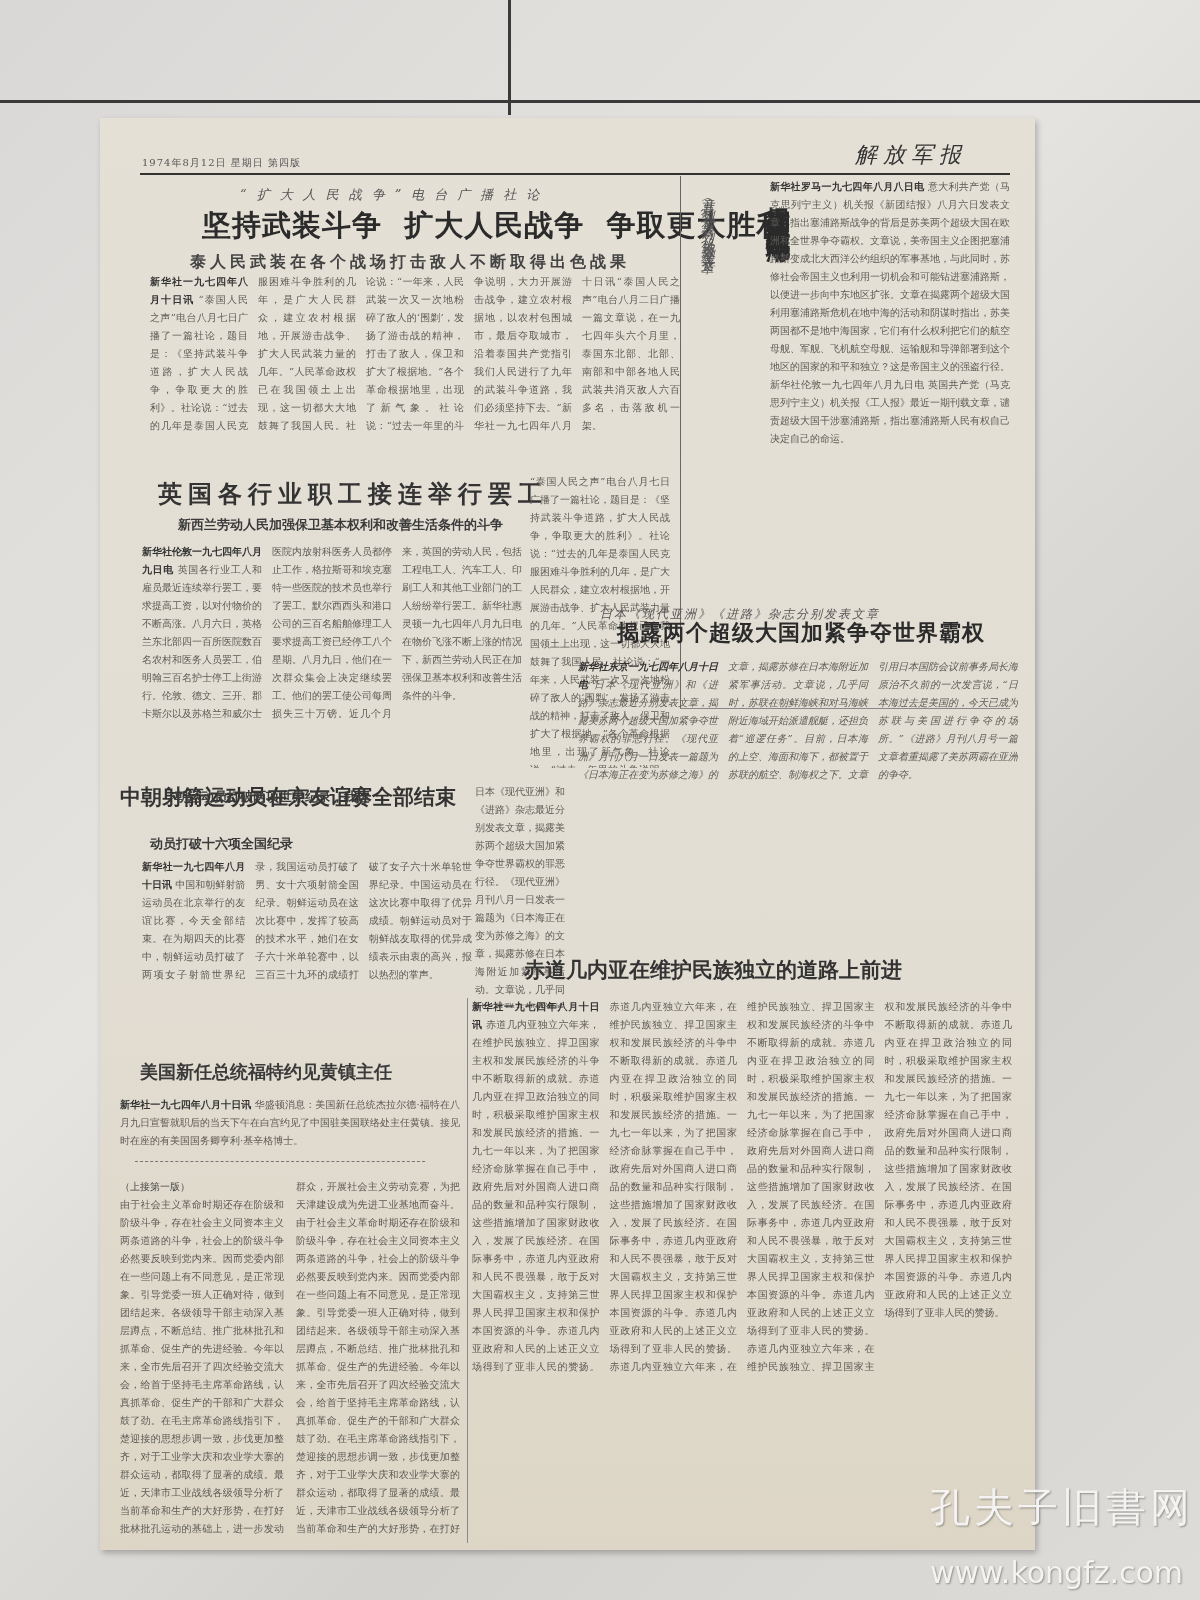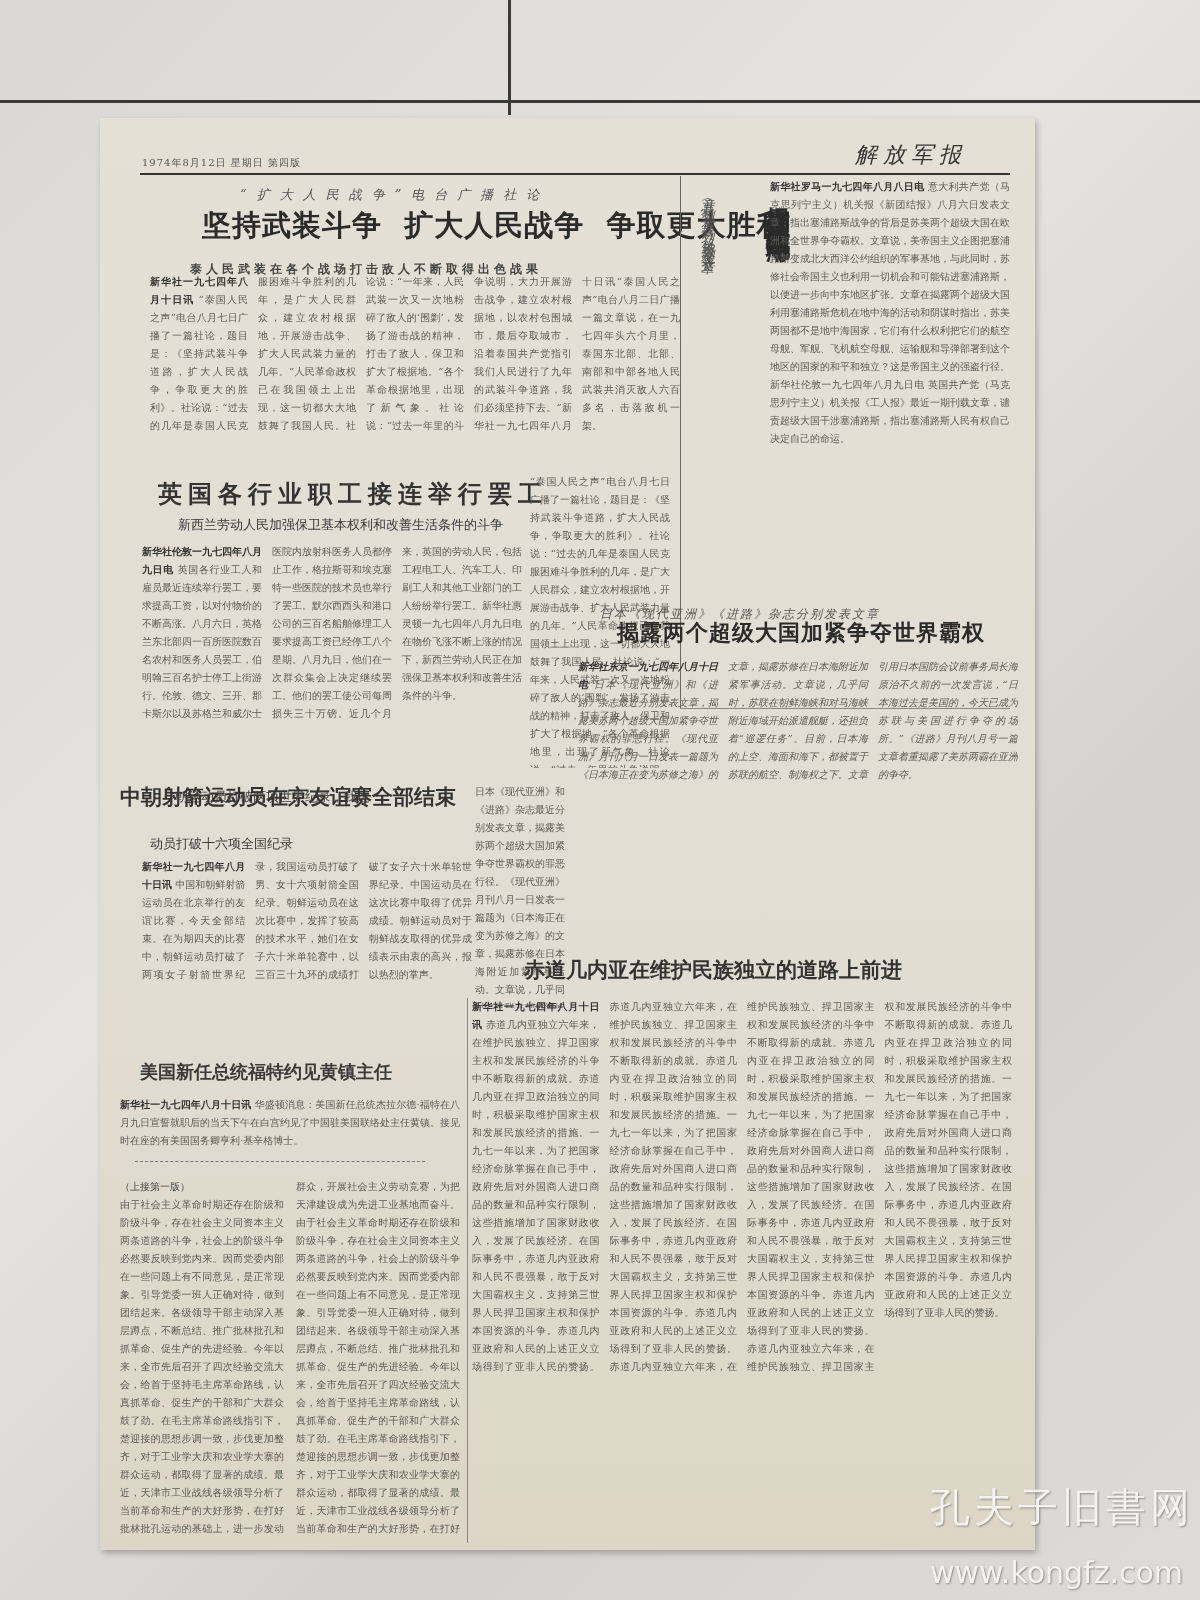--- a/index.html
+++ b/index.html
@@ -10,21 +10,21 @@
   .tile-line-v{position:absolute;top:0;width:3px;height:115px;background:#3a3a3a;}
   .paper{position:absolute;left:100px;top:118px;width:935px;height:1432px;
     background:linear-gradient(180deg,#e5e0d6 0%,#e2ddd2 60%,#ddd6c6 100%);
     box-shadow:2px 3px 6px rgba(0,0,0,.25);}
   .masthead-date{position:absolute;left:42px;top:38px;font-size:10px;color:#555;letter-spacing:1px;}
   .masthead-name{position:absolute;left:755px;top:22px;font-size:22px;color:#333;font-style:italic;letter-spacing:6px;}
   .rule{position:absolute;background:#333;}
   .kicker{position:absolute;font-size:13px;color:#555;letter-spacing:10px;font-style:italic;}
   .h1{position:absolute;font-family:"DejaVu Sans","Liberation Sans",sans-serif;font-weight:bold;color:#2b2b2b;margin-left:32px;}
   .h2{position:absolute;font-weight:bold;color:#444;}
-  .sub{position:absolute;font-family:"DejaVu Sans","Liberation Sans",sans-serif;font-weight:normal;color:#3a3a3a;}
+  .sub{position:absolute;font-family:"DejaVu Sans","Liberation Sans",sans-serif;font-weight:bold;color:#3a3a3a;}
   .col{position:absolute;font-size:10px;line-height:18px;color:#5c5a55;text-align:justify;overflow:hidden;}
   .col b{color:#333;}
   .vert{position:absolute;writing-mode:vertical-rl;}
   .box{position:absolute;border:1px solid #666;}
   .divider-v{position:absolute;width:1px;background:#888;}
   .divider-h{position:absolute;height:1px;background:#888;}
   .wavy{position:absolute;height:2px;border-top:1px dashed #777;}
   .watermark{position:absolute;left:930px;top:1480px;color:#f4f3f1;text-shadow:1px 1px 2px rgba(0,0,0,.35);font-family:"DejaVu Sans","Liberation Sans",sans-serif;}
   .wm-cn{font-size:40px;letter-spacing:4px;}
   .wm-url{font-size:30px;margin-top:20px;}
@@ -36,21 +36,21 @@
 <div class="tile-line-v" style="left:508px;"></div>
 
 <div class="paper">
 
   <div class="masthead-date">1974年8月12日  星期日  第四版</div>
   <div class="masthead-name">解放军报</div>
   <div class="rule" style="left:40px;top:55px;width:870px;height:2px;"></div>
 
   <div class="kicker" style="left:140px;top:68px;">“扩大人民战争”电台广播社论</div>
   <div class="h1" style="left:70px;top:88px;font-size:29px;letter-spacing:1px;white-space:pre;">坚持武装斗争  扩大人民战争  争取更大胜利</div>
-  <div class="h2" style="left:90px;top:143px;font-size:12px;letter-spacing:4px;">泰人民武装在各个战场打击敌人不断取得出色战果</div>
+  <div class="h2" style="left:90px;top:134px;font-size:16px;letter-spacing:4px;">泰人民武装在各个战场打击敌人不断取得出色战果</div>
   <div class="col" style="left:50px;top:155px;width:530px;height:305px;column-count:5;column-gap:10px;">
     <b>新华社一九七四年八月十日讯</b>
     <span>“泰国人民之声”电台八月七日广播了一篇社论，题目是：《坚持武装斗争道路，扩大人民战争，争取更大的胜利》。社论说：“过去的几年是泰国人民克服困难斗争胜利的几年，是广大人民群众，建立农村根据地，开展游击战争、扩大人民武装力量的几年。”人民革命政权已在我国领土上出现，这一切都大大地鼓舞了我国人民。社论说：“一年来，人民武装一次又一次地粉碎了敌人的‘围剿’，发扬了游击战的精神，打击了敌人，保卫和扩大了根据地。”各个革命根据地里，出现了新气象。社论说：“过去一年里的斗争说明，大力开展游击战争，建立农村根据地，以农村包围城市，最后夺取城市，沿着泰国共产党指引我们人民进行了九年的武装斗争道路，我们必须坚持下去。”新华社一九七四年八月十日讯“泰国人民之声”电台八月二日广播一篇文章说，在一九七四年头六个月里，泰国东北部、北部、南部和中部各地人民武装共消灭敌人六百多名，击落敌机一架。</span>
   </div>
 
   <div class="box" style="left:580px;top:58px;width:0;height:532px;border-width:0 0 0 1px;"></div>
   <div class="divider-h" style="left:580px;top:590px;width:330px;"></div>
   <div class="vert" style="left:598px;top:70px;font-size:13px;color:#555;letter-spacing:3px;font-style:italic;height:390px;">意共（马列）和英共（马列）机关报分别发表文章</div>
   <div class="vert h1" style="left:630px;top:70px;font-size:24px;letter-spacing:2px;">揭露苏美利用塞浦路斯危机争霸地中海</div>
   <div class="col" style="left:670px;top:60px;width:240px;height:525px;">

